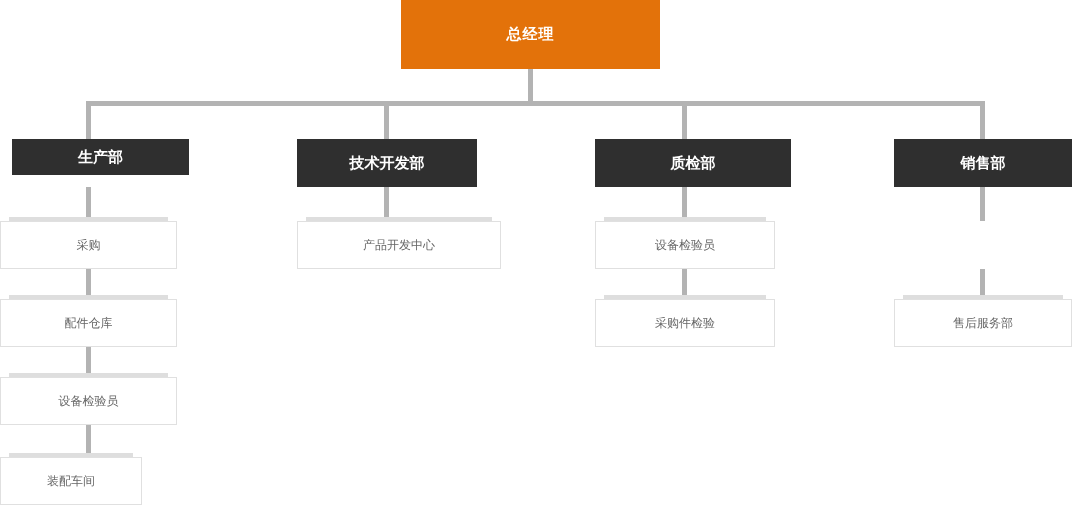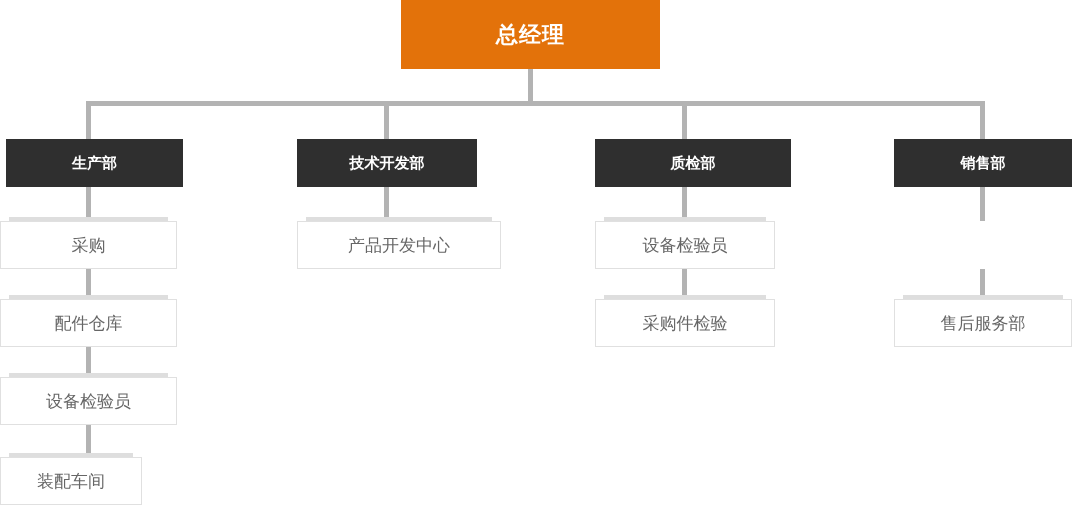--- a/index.html
+++ b/index.html
@@ -27,33 +27,33 @@
   .node{
     position:absolute;
     display:flex;align-items:center;justify-content:center;
     box-sizing:border-box;
     text-align:center;
     white-space:nowrap;
   }
   .node-root{
     background:var(--root-bg);
     color:var(--node-text);
-    font-size:22px;font-weight:bold;
+    font-size:15px;font-weight:bold;
     letter-spacing:1px;
   }
   .node-dept{
     background:var(--dept-bg);
     color:var(--node-text);
     font-size:15px;font-weight:bold;
   }
   .node-child{
     background:#ffffff;
     border:1px solid var(--child-border);
     color:var(--child-text);
-    font-size:17px;
+    font-size:12px;
   }
   .node-child::before{
     content:"";
     position:absolute;
     left:8px;right:8px;top:-5px;height:4px;
     background:var(--child-accent);
   }
 </style>
 </head>
 <body>
@@ -76,21 +76,21 @@
   <div class="line" style="left:384px;top:187px;width:5px;height:34px"></div>
 
   <div class="line" style="left:682px;top:187px;width:5px;height:34px"></div>
   <div class="line" style="left:682px;top:269px;width:5px;height:30px"></div>
 
   <div class="line" style="left:980px;top:187px;width:5px;height:34px"></div>
   <div class="line" style="left:980px;top:269px;width:5px;height:30px"></div>
 
   <div class="node node-root" style="left:401px;top:0;width:259px;height:69px">总经理</div>
 
-  <div class="node node-dept" style="left:6px;top:139px;width:177px;height:48px">生产部</div>
+  <div class="node node-dept" style="left:12px;top:139px;width:177px;height:36px">生产部</div>
   <div class="node node-dept" style="left:297px;top:139px;width:180px;height:48px">技术开发部</div>
   <div class="node node-dept" style="left:595px;top:139px;width:196px;height:48px">质检部</div>
   <div class="node node-dept" style="left:894px;top:139px;width:178px;height:48px">销售部</div>
 
   <div class="node node-child" style="left:0;top:221px;width:177px;height:48px">采购</div>
   <div class="node node-child" style="left:0;top:299px;width:177px;height:48px">配件仓库</div>
   <div class="node node-child" style="left:0;top:377px;width:177px;height:48px">设备检验员</div>
   <div class="node node-child" style="left:0;top:457px;width:142px;height:48px">装配车间</div>
 
   <div class="node node-child" style="left:297px;top:221px;width:204px;height:48px">产品开发中心</div>

